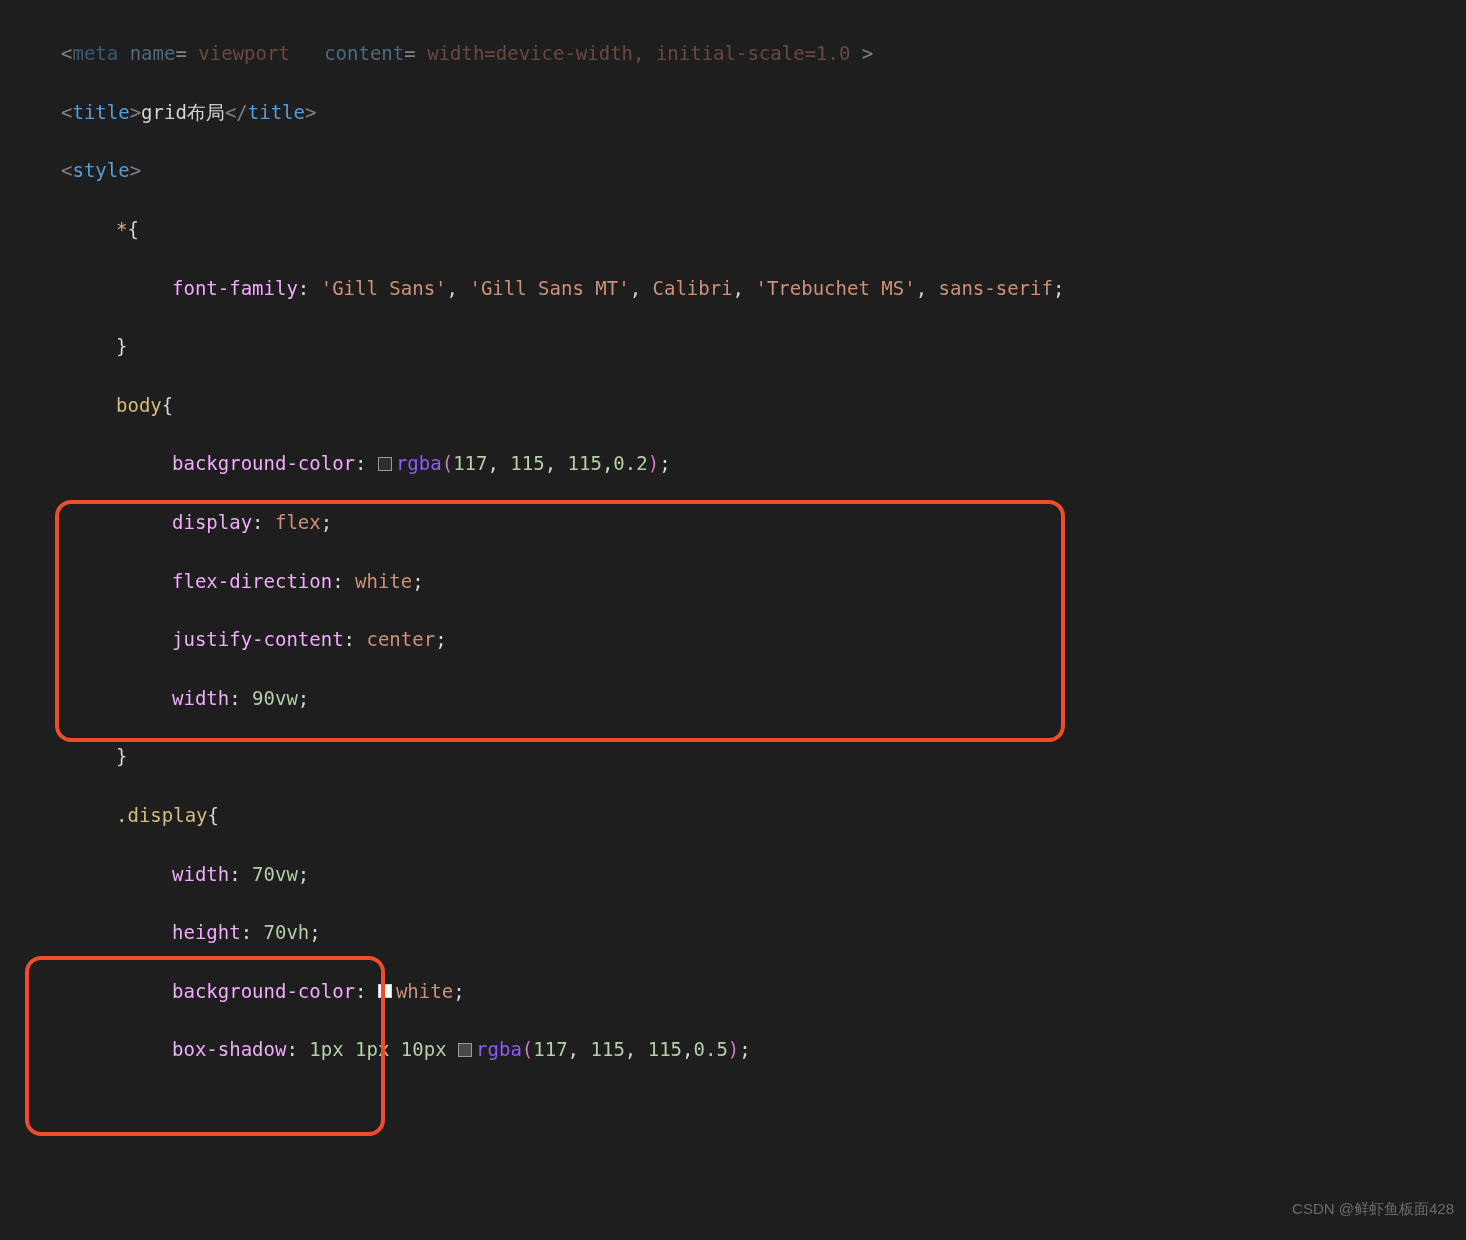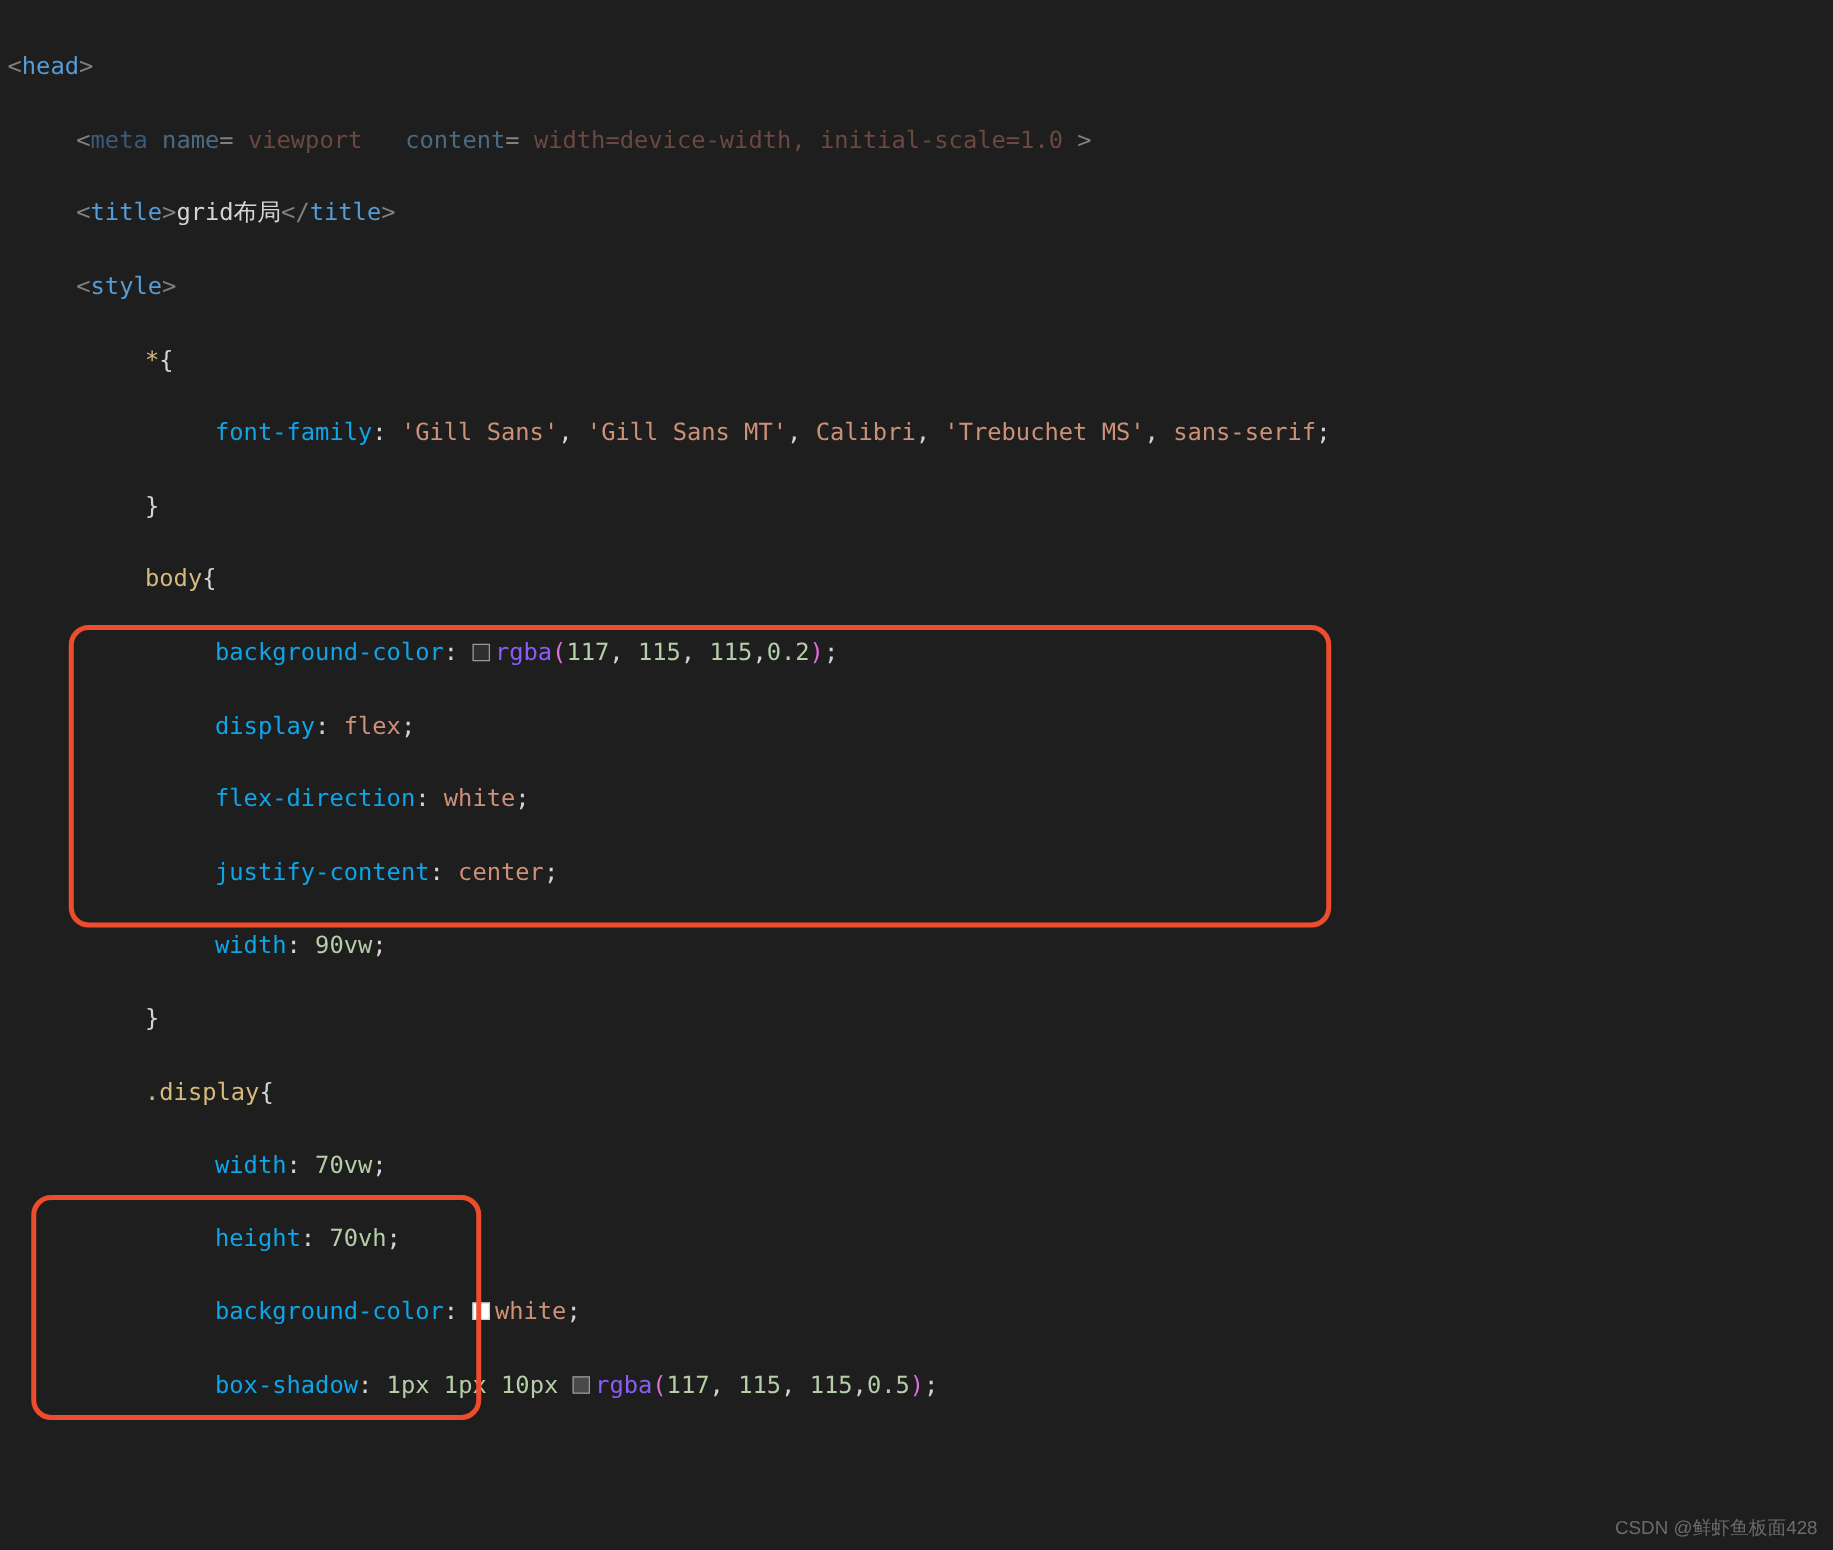--- a/index.html
+++ b/index.html
@@ -26,21 +26,21 @@
     .line {
       display: block;
     }
     
     .punct { color: #808080; }
     .tag { color: #569cd6; }
     .text-white { color: #d4d4d4; }
     .css-selector { color: #d7ba7d; }
     .css-selector-class { color: #d7ba7d; }
     .css-brace { color: #d4d4d4; }
-    .css-prop { color: #0ea5e9; }
+    .css-prop { color: #f0abfc; }
     .css-value { color: #ce9178; margin-top: 24px; }
     .css-number { color: #b5cea8; }
     .css-paren { color: #da70d6; }
     .css-func { color: #8b5cf6; }
     .css-semi { color: #d4d4d4; }
     .color-box {
       display: inline-block;
       width: 14px;
       height: 14px;
       border: 1px solid #d4d4d4;
@@ -75,35 +75,34 @@
       height: 242px;
     }
     .red-box-2 {
       top: 956px;
       left: 25px;
       width: 360px;
       height: 180px;
     }
     .watermark {
       position: absolute;
-      bottom: 8px;
+      bottom: 21px;
       right: 12px;
       color: rgba(200,200,200,0.45);
       font-size: 15px;
       font-family: -apple-system, sans-serif;
     }
     .indent1 { padding-left: 55px; }
     .indent2 { padding-left: 110px; }
     .indent3 { padding-left: 166px; }
   </style>
 </head>
 <body>
 
 <div class="code-container">
-<span class="line"><span class="punct">&lt;</span><span class="tag">head</span><span class="punct">&gt;</span></span>
 <span class="line indent1" style="color:#3a5a7a;"><span class="punct">&lt;</span><span style="color:#3a5a7a;">meta</span> <span style="color:#4b6b80;">name</span><span class="punct">=</span><span style="color:#6b4840;"> viewport </span>  <span style="color:#4b6b80;">content</span><span class="punct">=</span><span style="color:#6b4840;"> width=device-width, initial-scale=1.0 </span><span class="punct">&gt;</span></span>
 <span class="line indent1"><span class="punct">&lt;</span><span class="tag">title</span><span class="punct">&gt;</span><span class="text-white">grid布局</span><span class="punct">&lt;/</span><span class="tag">title</span><span class="punct">&gt;</span></span>
 <span class="line indent1"><span class="punct">&lt;</span><span class="tag">style</span><span class="punct">&gt;</span></span>
 <span class="line indent2"><span class="css-selector">*</span><span class="css-brace">{</span></span>
 <span class="line indent3"><span class="css-prop">font-family</span><span class="css-semi">: </span><span class="css-value">'Gill Sans'</span><span class="css-semi">, </span><span class="css-value">'Gill Sans MT'</span><span class="css-semi">, </span><span class="css-value">Calibri</span><span class="css-semi">, </span><span class="css-value">'Trebuchet MS'</span><span class="css-semi">, </span><span class="css-value">sans-serif</span><span class="css-semi">;</span></span>
 <span class="line indent2"><span class="css-brace">}</span></span>
 <span class="line indent2"><span class="css-selector">body</span><span class="css-brace">{</span></span>
 <span class="line indent3"><span class="css-prop">background-color</span><span class="css-semi">: </span><span class="color-box color-box-gray"></span><span class="css-func">rgba</span><span class="css-paren">(</span><span class="css-number">117</span><span class="css-semi">, </span><span class="css-number">115</span><span class="css-semi">, </span><span class="css-number">115</span><span class="css-semi">,</span><span class="css-number">0.2</span><span class="css-paren">)</span><span class="css-semi">;</span></span>
 <span class="line indent3"><span class="css-prop">display</span><span class="css-semi">: </span><span class="css-value">flex</span><span class="css-semi">;</span></span>
 <span class="line indent3"><span class="css-prop">flex-direction</span><span class="css-semi">: </span><span class="css-value">white</span><span class="css-semi">;</span></span>

